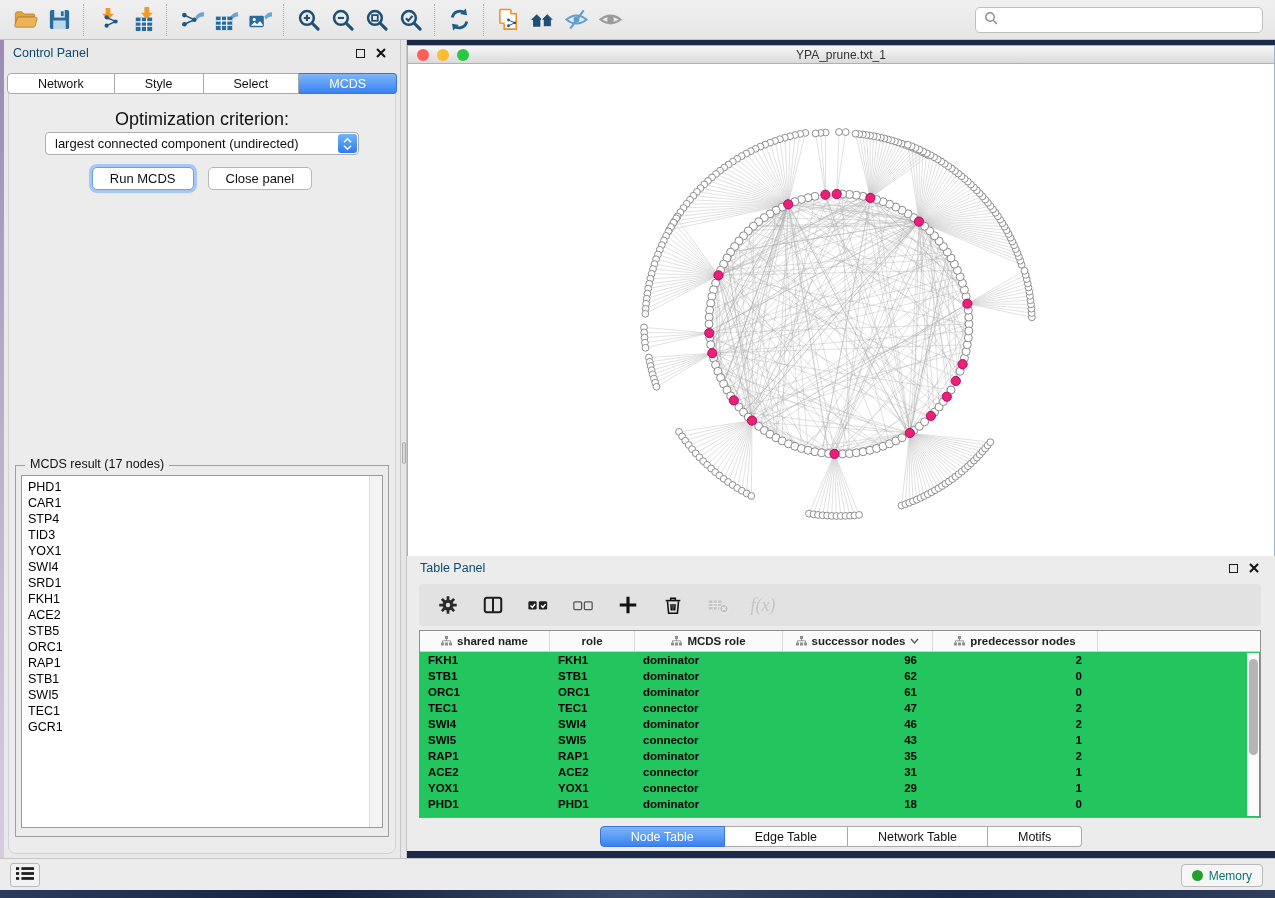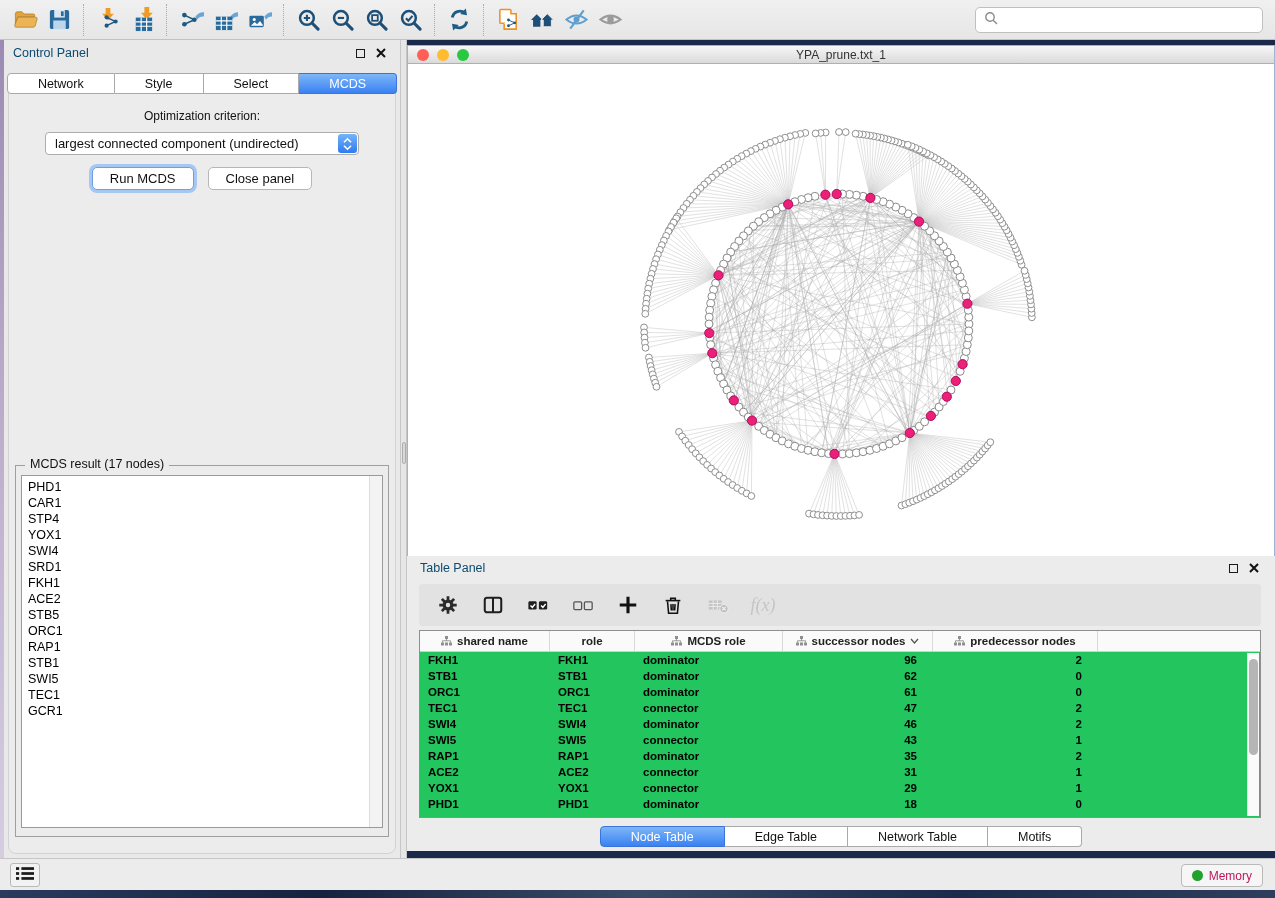--- a/index.html
+++ b/index.html
@@ -34,21 +34,21 @@
     padding:0 14px 0 9px; justify-content:space-between; }
   .panel-title { font-size:12.5px; color:#0c4a6e; }
   .cp-tabs { position:absolute; top:33px; left:0; right:0; display:flex; justify-content:center; z-index:3; }
   .seg-tab { height:21px; background:#fff; border:1px solid #a9a9a9; border-left-width:0; font-size:12.5px;
     color:#111; display:flex; align-items:center; padding:0 30px; }
   .seg-tab:first-child { border-left-width:1px; border-radius:4px 0 0 4px; }
   .seg-tab:last-child { border-radius:0 4px 4px 0; }
   .seg-tab.active { background:linear-gradient(#7db6f8,#3a82f2); color:#fff; border-color:#3b74d9; }
   .cp-content { position:absolute; left:4px; right:4px; top:44px; bottom:4px; background:#ececec;
     border:1px solid #d2d2d2; border-radius:8px; }
-  .opt-label { position:absolute; top:24px; left:0; right:0; text-align:center; font-size:12px; color:#111; }
+  .opt-label { position:absolute; top:24px; left:0; right:0; text-align:center; font-size:18px; color:#111; }
   .opt-select { position:absolute; top:47px; left:50%; transform:translateX(-50%); width:314px; height:23px;
     background:#fff; border:1px solid #adadad; border-radius:4px; display:flex; align-items:center; }
   .opt-select .sel-text { flex:1; font-size:13px; padding-left:9px; color:#111; white-space:nowrap; overflow:hidden; }
   .sel-stepper { width:19px; height:19px; margin-right:1px; border-radius:3px;
     background:linear-gradient(#74b4fa,#2e7bf0); display:flex; align-items:center; justify-content:center; }
   .btn-row { position:absolute; top:82px; left:0; right:0; display:flex; justify-content:center; gap:14px; }
   .push-btn { height:23px; background:#fff; border:1px solid #b6b6b6; border-radius:5px; font-size:13px;
     color:#111; padding:0 17px; display:flex; align-items:center; font-family:inherit; }
   .push-btn.focused { box-shadow:0 0 0 3px #a5c8f3; border-color:#6f9fe0; }
 
@@ -109,21 +109,21 @@
   .tt-thumb { position:absolute; left:1px; top:6px; width:9px; height:96px; background:#b5b5b5; border-radius:4.5px; }
 
   .tp-tabs { position:absolute; bottom:4px; left:0; right:0; display:flex; justify-content:center; }
 
   
   .status-bar { position:absolute; left:0; top:858px; width:1275px; height:32px; background:#ececec;
     border-top:1px solid #c6c6c6; }
   .sb-list-btn { position:absolute; left:10px; top:4px; width:30px; height:24px; background:#f2f2f2;
     border:1px solid #b9b9b9; border-radius:3px; display:flex; align-items:center; justify-content:center; }
   .memory-btn { position:absolute; right:12px; top:5px; height:23px; background:#f6f6f6; border:1px solid #b9b9b9;
-    border-radius:4px; display:flex; align-items:center; gap:6px; padding:0 10px; font-size:12px; color:#be185d; }
+    border-radius:4px; display:flex; align-items:center; gap:6px; padding:0 10px; font-size:12px; color:#0f766e; }
   .mem-dot { width:11px; height:11px; border-radius:50%; }
 </style>
 </head>
 <body>
 
 <div class="screen">
 
   <div class="toolbar">
     <div id="tb-icons" style="display:flex;align-items:center;">
         <div class="tb-btn">
@@ -326,20 +326,21 @@
         <button class="push-btn focused">Run MCDS</button>
         <button class="push-btn">Close panel</button>
       </div>
       <div class="mcds-fieldset">
         <span class="mcds-legend">MCDS result (17 nodes)</span>
         <div class="mcds-list">
           <div class="mcds-items" id="mcds-items">
               <div>PHD1</div>
               <div>CAR1</div>
               <div>STP4</div>
+              <div>TID3</div>
               <div>YOX1</div>
               <div>SWI4</div>
               <div>SRD1</div>
               <div>FKH1</div>
               <div>ACE2</div>
               <div>STB5</div>
               <div>ORC1</div>
               <div>RAP1</div>
               <div>STB1</div>
               <div>SWI5</div>

